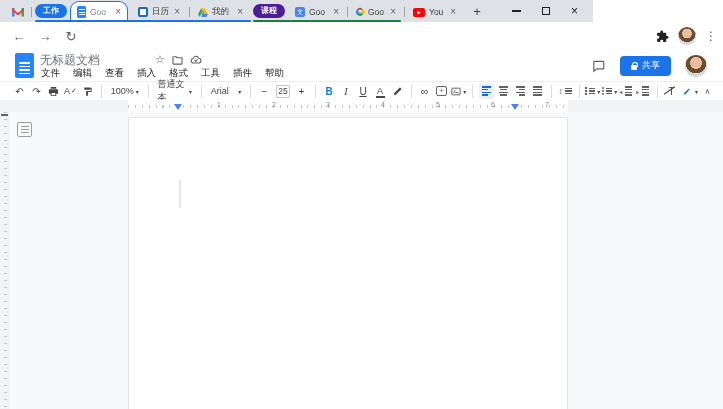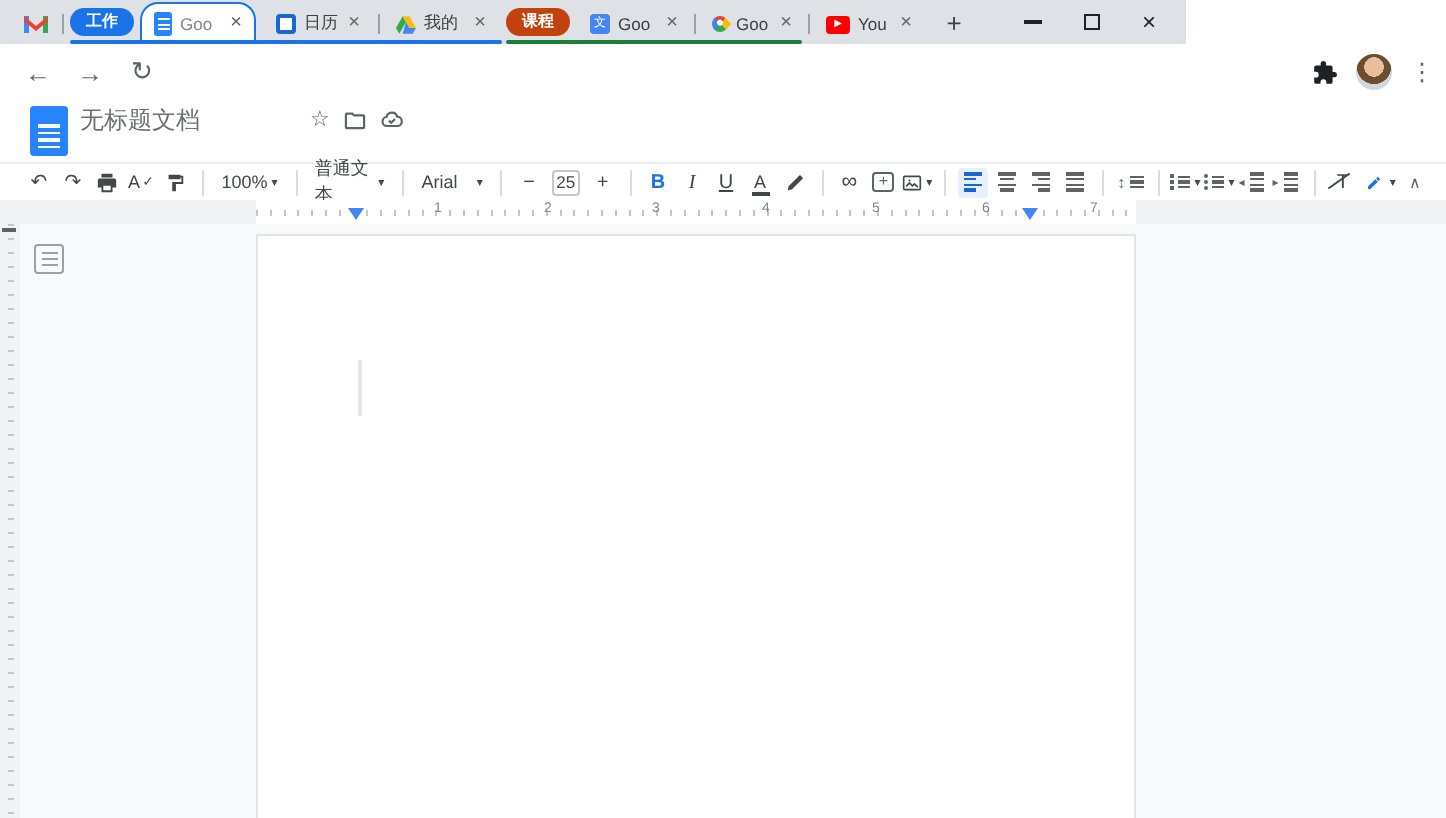--- a/index.html
+++ b/index.html
@@ -6,21 +6,21 @@
   html,body { width:723px; height:409px; overflow:hidden; }
   body { font-family:"Liberation Sans","DejaVu Sans",sans-serif; }
   .window { position:relative; width:723px; height:409px; background:#fff; overflow:hidden; }
 
   
   .tabstrip { position:absolute; left:0; top:0; width:593px; height:22px; background:#DEE1E6; }
   .pinned-tab { position:absolute; left:6px; top:2px; width:24px; height:20px; display:flex; align-items:center; justify-content:center; }
   .tab-sep { position:absolute; top:7px; width:1px; height:10px; background:#9AA0A6; }
   .group-chip { position:absolute; top:4px; height:14px; line-height:14px; padding:0 8px; border-radius:7px; color:#fff; font-size:8px; font-weight:bold; }
   .chip-work { left:35px; background:#1A73E8; }
-  .chip-course { left:253px; background:#c2410c; }
+  .chip-course { left:253px; background:#4c1d95; }
   .tab { position:absolute; top:2px; height:20px; display:flex; align-items:center; gap:4px; padding:0 6px; font-size:8.5px; color:#3C4043; }
   .tab .title { flex:1; overflow:hidden; white-space:nowrap; }
   .tab .close { color:#5F6368; font-size:10px; line-height:10px; }
   .tab-active { left:70px; width:58px; top:1px; height:21px; background:#fff; border:1.5px solid #1A73E8; border-bottom:none; border-radius:9px 9px 0 0; }
   .tab-active .title { color:#80868B; }
   .group-line { position:absolute; top:20px; height:2px; border-radius:1px; }
   .line-work { left:35px; width:216px; background:#1A73E8; }
   .line-course { left:253px; width:148px; background:#188038; }
   .newtab { position:absolute; left:468px; top:3px; width:18px; height:18px; text-align:center; line-height:17px; font-size:13px; color:#3C4043; }
   .wincontrols { position:absolute; right:4px; top:0; height:22px; display:flex; }
@@ -226,20 +226,40 @@
     <div class="title-icons">
       <span>☆</span>
       <svg width="11" height="10" viewBox="0 0 24 22" fill="none" stroke="#5F6368" stroke-width="2.4">
         <path d="M2 5a1 1 0 0 1 1-1h6l2 2h10a1 1 0 0 1 1 1v12a1 1 0 0 1-1 1H3a1 1 0 0 1-1-1z"></path>
       </svg>
       <svg width="12" height="11" viewBox="0 0 24 22" fill="none" stroke="#5F6368" stroke-width="2.2">
         <path d="M7 18a4.5 4.5 0 0 1-.5-8.97A5.5 5.5 0 0 1 17.2 8.6 4.7 4.7 0 0 1 17 18z"></path>
         <path d="M9 12.6l2.2 2.2 3.8-3.8"></path>
       </svg>
     </div>
+    <div class="menubar">
+      <span>文件</span>
+      <span>编辑</span>
+      <span>查看</span>
+      <span>插入</span>
+      <span>格式</span>
+      <span>工具</span>
+      <span>插件</span>
+      <span>帮助</span>
+    </div>
+    <div class="header-right">
+      <svg width="15" height="14" viewBox="0 0 24 24" fill="none" stroke="#5F6368" stroke-width="2">
+        <path d="M4 4h16a1 1 0 0 1 1 1v11a1 1 0 0 1-1 1H9l-5 4V5a1 1 0 0 1 1-1z"></path>
+      </svg>
+      <button class="share-btn">
+        <span class="lock"></span>
+        <span>共享</span>
+      </button>
+      <span class="avatar avatar-md"></span>
+    </div>
   </div>
 
   <div class="docs-toolbar">
     <span class="tbtn">↶</span>
     <span class="tbtn">↷</span>
     <span class="tbtn">
       <svg width="11" height="11" viewBox="0 0 24 24" fill="#444746">
           <path d="M6 2h12v4H6zM4 7h16a2 2 0 0 1 2 2v8h-4v5H6v-5H2V9a2 2 0 0 1 2-2zm4 8v5h8v-5z"></path>
           <rect x="9" y="16" width="6" height="3" fill="#fff"></rect>
         </svg>

